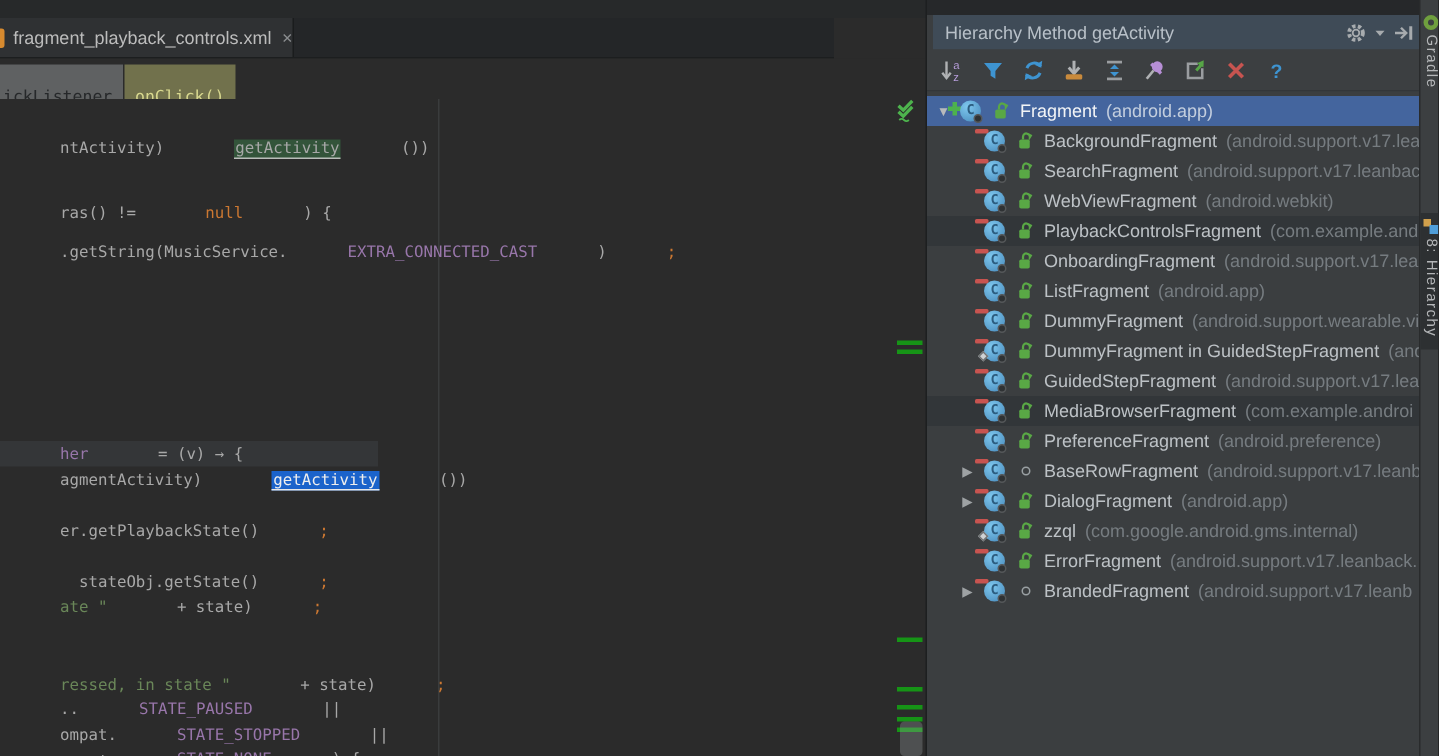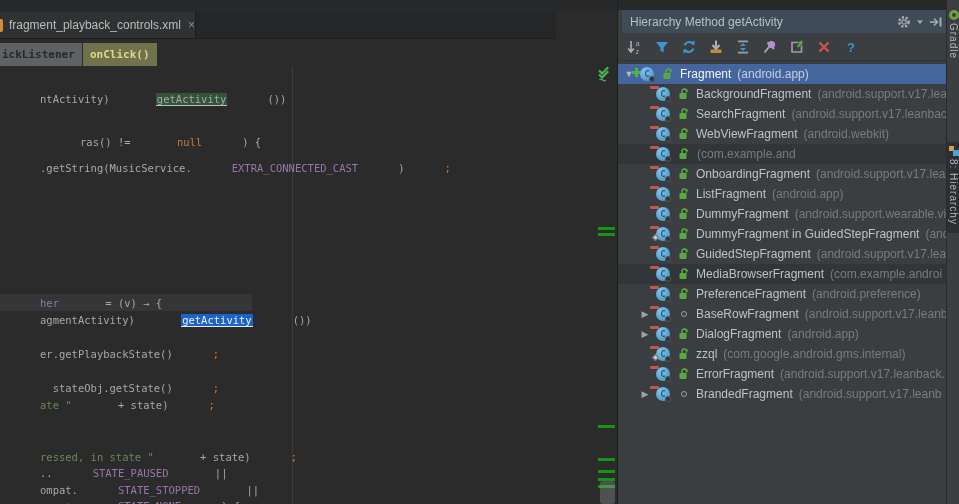--- a/index.html
+++ b/index.html
@@ -9,22 +9,22 @@
   
   .topstrip{position:absolute;left:0;top:0;width:618px;height:12px;background:#27292a;}
   .tabbar{position:absolute;left:0;top:12px;width:556px;height:26px;background:#242628;
           border-bottom:1px solid #1c1e1f;}
   .tab{position:absolute;left:0;top:0;width:196px;height:26px;background:#2f3133;
        border-right:1px solid #1a1c1d;display:flex;align-items:center;box-sizing:border-box;}
   .fileicon{width:5px;height:13px;background:#d78a2f;border-radius:0 2px 2px 0;margin-right:6px;}
   .tablabel{color:#bcbcbc;font-size:12px;white-space:nowrap;}
   .tabclose{color:#8a8d8f;font-size:12px;margin-left:7px;cursor:default;}
   .chiprow{position:absolute;left:0;top:39px;width:618px;height:27px;background:#2b2b2b;}
-  .chip{position:absolute;top:4px;height:19px;display:flex;align-items:center;padding:2px 7px;
-        font-family:"DejaVu Sans Mono",monospace;font-size:11px;font-weight:bold;}
+  .chip{position:absolute;top:4px;height:19px;display:flex;align-items:center;padding:12px 7px;
+        font-family:"DejaVu Sans Mono",monospace;font-size:11px;}
   .chip1{left:0;background:#5f6162;color:#26282a;padding-left:2px;}
   .chip2{left:83px;background:#71714c;color:#d8d88f;}
   
   .code-area{position:absolute;left:0;top:66px;width:618px;height:438px;background:#2b2b2b;}
   .guide{position:absolute;left:292px;top:0;width:1px;height:438px;background:#3a3c3d;}
   .code-line{position:absolute;left:0;height:17px;line-height:16px;white-space:pre;
              font-family:"DejaVu Sans Mono",monospace;font-size:10.5px;}
   .code-line .band{position:absolute;left:0;top:-1px;width:252px;height:17px;background:#343638;}
   .code-line span{position:relative;margin-left:40px;}
   .tk-d{color:#a8a8a8;} .tk-k{color:#cc7832;} .tk-s{color:#6a8759;} .tk-c{color:#9876aa;}
@@ -102,21 +102,21 @@
 
   <div class="chiprow">
     <span class="chip chip1">ickListener</span>
     <span class="chip chip2">onClick()</span>
   </div>
 
   <div class="code-area">
     <div class="guide"></div>
     <div id="code-layer">
         <div class="code-line" style="top: 25px;"><span class="tk-d">ntActivity) </span><span class="tk-d hl-g">getActivity</span><span class="tk-d">())</span></div>
-        <div class="code-line" style="top: 68px; padding-left: 40px;"><span class="tk-d">ras() != </span><span class="tk-k">null</span><span class="tk-d">) {</span></div>
+        <div class="code-line" style="top: 68px;"><span class="tk-d">ras() != </span><span class="tk-k">null</span><span class="tk-d">) {</span></div>
         <div class="code-line" style="top: 94px;"><span class="tk-d">.getString(MusicService.</span><span class="tk-c">EXTRA_CONNECTED_CAST</span><span class="tk-d">)</span><span class="tk-k">;</span></div>
         <div class="code-line" style="top: 229px;"><div class="band"></div><span class="tk-c">her</span><span class="tk-d"> = (v) → {</span></div>
         <div class="code-line" style="top: 246px;"><span class="tk-d">agmentActivity) </span><span class="tk-d hl-b">getActivity</span><span class="tk-d">())</span></div>
         <div class="code-line" style="top: 280px;"><span class="tk-d">er.getPlaybackState()</span><span class="tk-k">;</span></div>
         <div class="code-line" style="top: 314px;"><span class="tk-d">  stateObj.getState()</span><span class="tk-k">;</span></div>
         <div class="code-line" style="top: 331px;"><span class="tk-s">ate " </span><span class="tk-d">+ state)</span><span class="tk-k">;</span></div>
         <div class="code-line" style="top: 383px;"><span class="tk-s">ressed, in state " </span><span class="tk-d">+ state)</span><span class="tk-k">;</span></div>
         <div class="code-line" style="top: 399px;"><span class="tk-d">..</span><span class="tk-c">STATE_PAUSED</span><span class="tk-d"> ||</span></div>
         <div class="code-line" style="top: 416px;"><span class="tk-d">ompat.</span><span class="tk-c">STATE_STOPPED</span><span class="tk-d"> ||</span></div>
         <div class="code-line" style="top: 432px;"><span class="tk-d">    + </span><span class="tk-c">STATE_NONE</span><span class="tk-d">) {</span></div>
@@ -277,20 +277,21 @@
             <span class="dash"></span>
             <span class="cicon">C</span>
             <span class="cbadge"></span>
           </span>
           <span class="access">
             <svg width="11" height="12" viewBox="0 0 11 12">
               <path d="M4 5 V3.2 A2.3 2.3 0 0 1 8.6 3.4 L9.6 1.8" fill="none" stroke="#59a845" stroke-width="1.5"></path>
               <rect x="1.5" y="5" width="7" height="6" rx="1.2" fill="#59a845"></rect>
             </svg>
           </span>
+          <span class="rname">PlaybackControlsFragment</span>
           <span class="rpkg">(com.example.and</span>
         </div>
         <div class="tree-row" style="padding-left: 20px;">
           <span class="expander"></span>
           <span class="cluster">
             <span class="dash"></span>
             <span class="cicon">C</span>
             <span class="cbadge"></span>
           </span>
           <span class="access">

